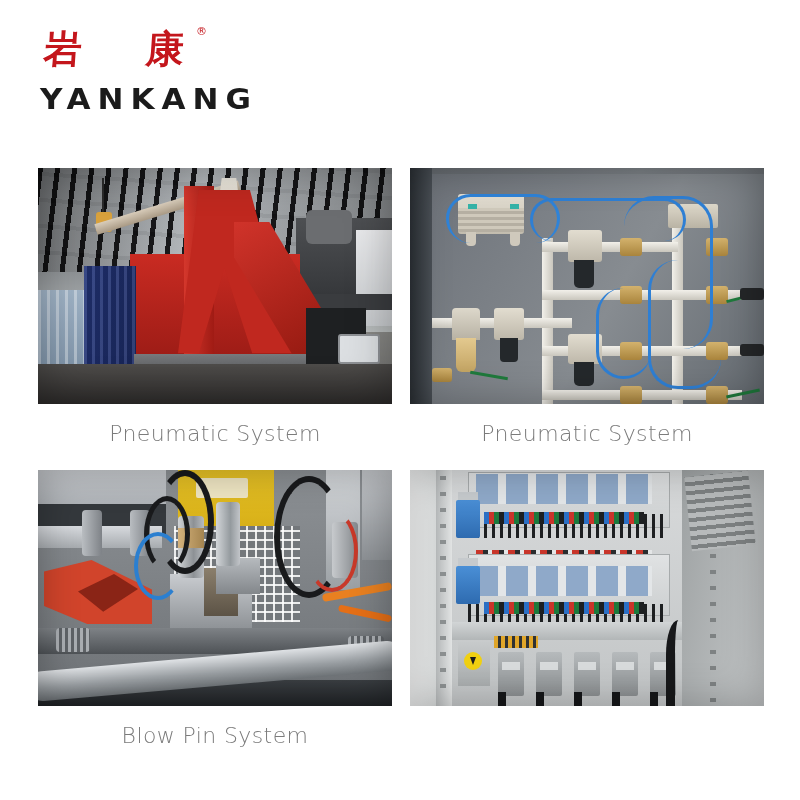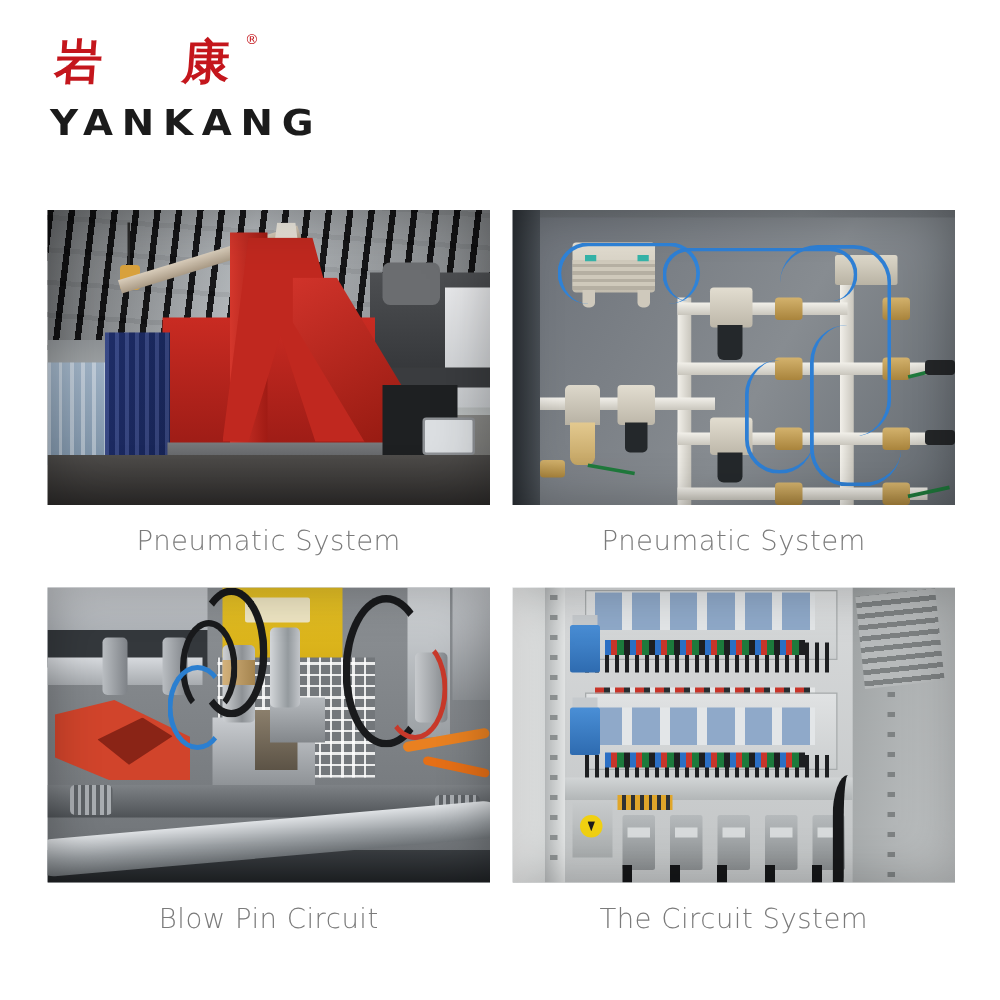--- a/index.html
+++ b/index.html
@@ -479,21 +479,21 @@
         <div class="hoseblue layer"></div>
         <div class="layer orange"></div>
         <div class="layer orange2"></div>
         <div class="layer basebar"></div>
         <div class="layer spring1"></div>
         <div class="layer spring2"></div>
         <div class="layer darkbottom"></div>
         <div class="layer bigpipe"></div>
         <div class="layer vign"></div>
       </div>
-      <div class="caption">Blow Pin Circuit</div>
+      <div class="caption">Blow Pin System</div>
     </div>
 
     <div class="card">
       <div class="photo p4">
         <div class="layer rightwall"></div>
         <div class="layer perf2"></div>
         <div class="layer cablechain"></div>
         <div class="layer backplate"></div>
 
         <div class="layer rail1"></div>
@@ -536,17 +536,16 @@
             </div>
         </div>
         <div class="layer contwire"></div>
         <div class="layer blackcable"></div>
 
         <div class="layer doorleft"></div>
         <div class="layer doorleft2"></div>
         <div class="layer perf1"></div>
         <div class="layer vign"></div>
       </div>
-      <div class="caption">The Circuit System</div>
     </div>
 
   </div>
 </div>
 
 </body></html>

